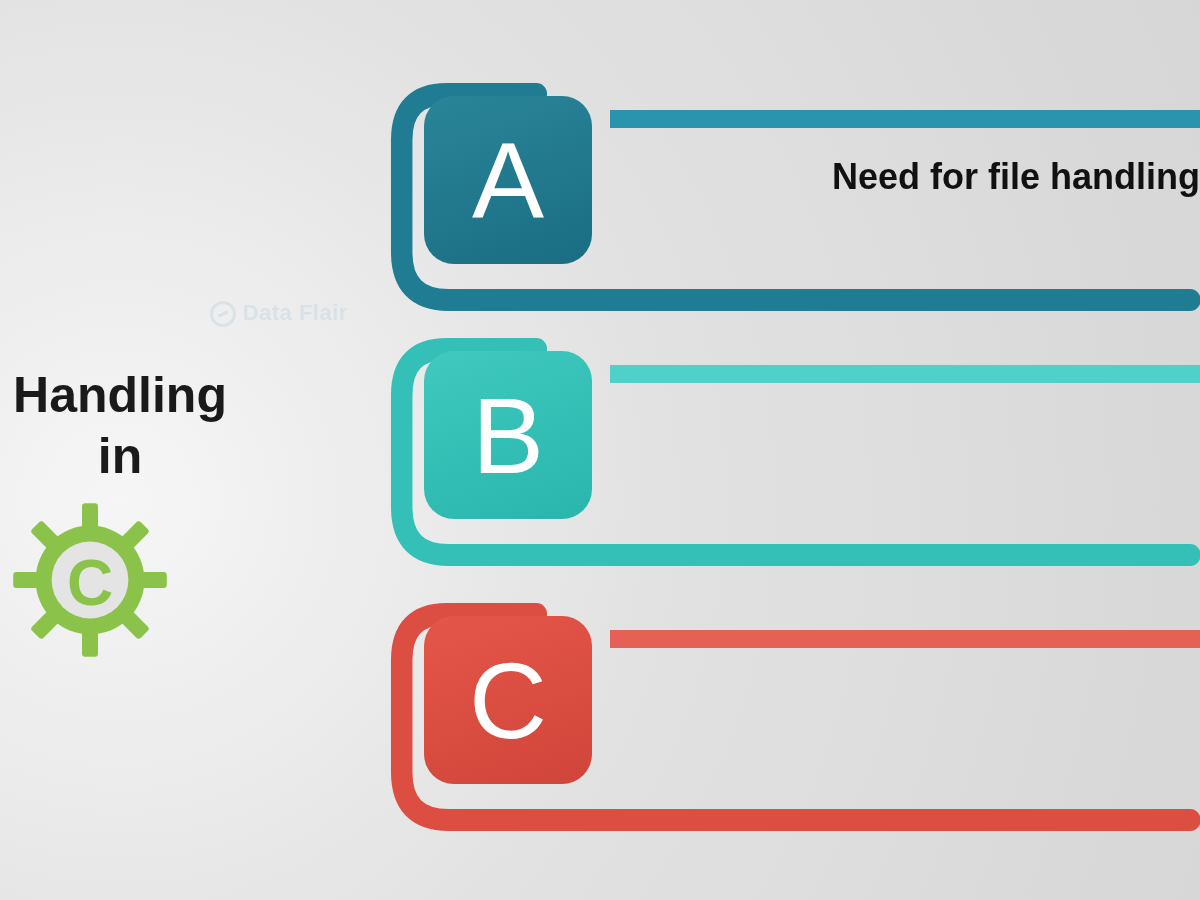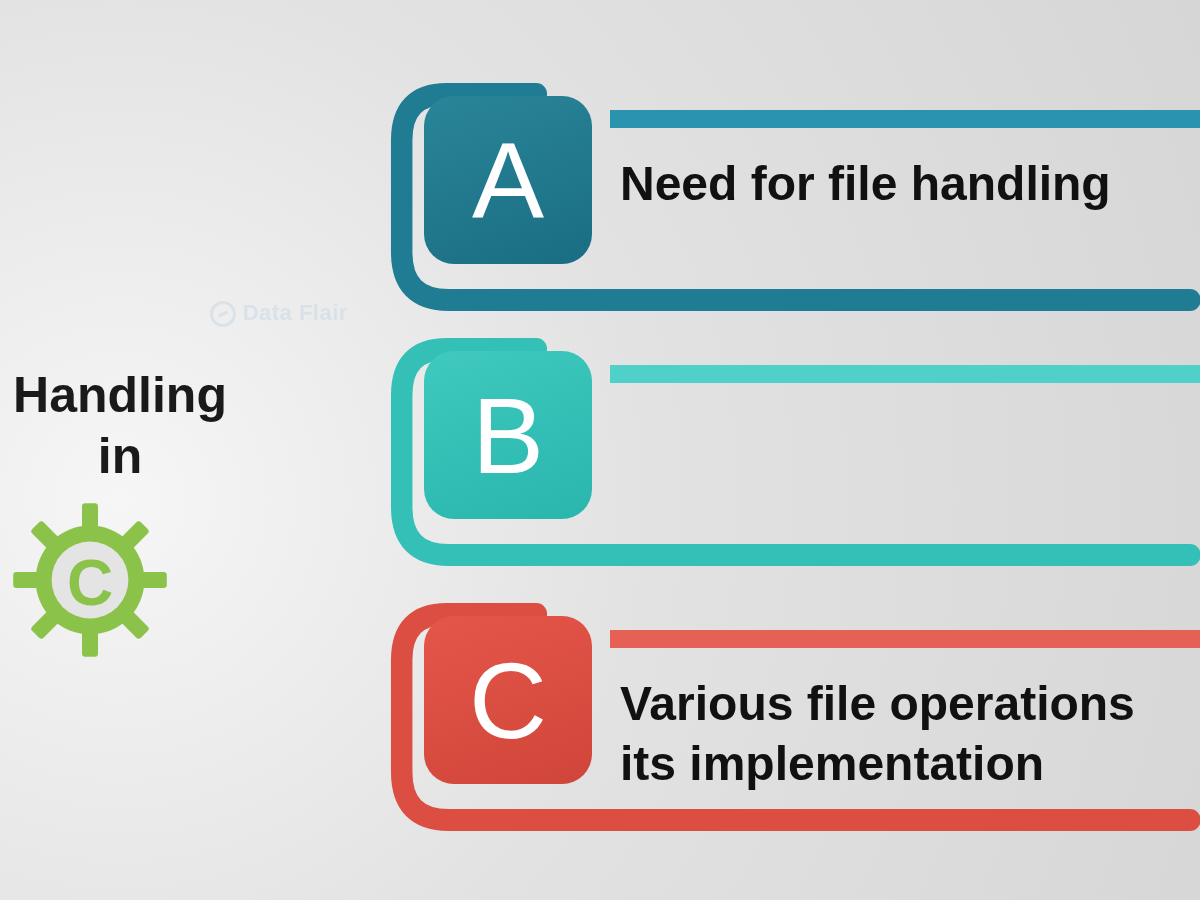--- a/index.html
+++ b/index.html
@@ -113,25 +113,26 @@
     right: -10px;
     top: 20px;
     height: 18px;
     z-index: 2;
   }
   .label {
     position: absolute;
     left: 230px;
     right: -10px;
     top: 64px;
-    font-size: 48px;
+    font-size: 36px;
     font-weight: 700;
     color: #111;
     line-height: 1.25;
     z-index: 6;
+    text-align: right;
   }
   .tile-a { background: linear-gradient(160deg,#2a8599 0%, #1a6d82 100%); }
   .bar-a  { background: #2a94af; }
   .tile-b { background: linear-gradient(160deg,#3fc9bf 0%, #2ab6ad 100%); }
   .bar-b  { background: #4fd0c8; }
   .tile-c { background: linear-gradient(160deg,#e55649 0%, #d0453a 100%); }
   .bar-c  { background: #e56156; }
 </style>
 </head>
 <body>
@@ -196,16 +197,15 @@
   <div class="item item-c">
     <div class="bracket">
       <svg viewBox="0 0 820 240" preserveAspectRatio="none">
         <path d="M 820 210 L 60 210 Q 12 210 12 162 L 12 50 Q 12 4 58 4 L 150 4" fill="none" stroke="#dd4e42" stroke-width="22" stroke-linecap="round"></path>
       </svg>
     </div>
     <div class="topbar bar-c"></div>
     <div class="tile tile-c">
       <span>C</span>
     </div>
-    <div class="label">Various file operations its implementation</div>
   </div>
 
 </div>
 
 </body></html>

